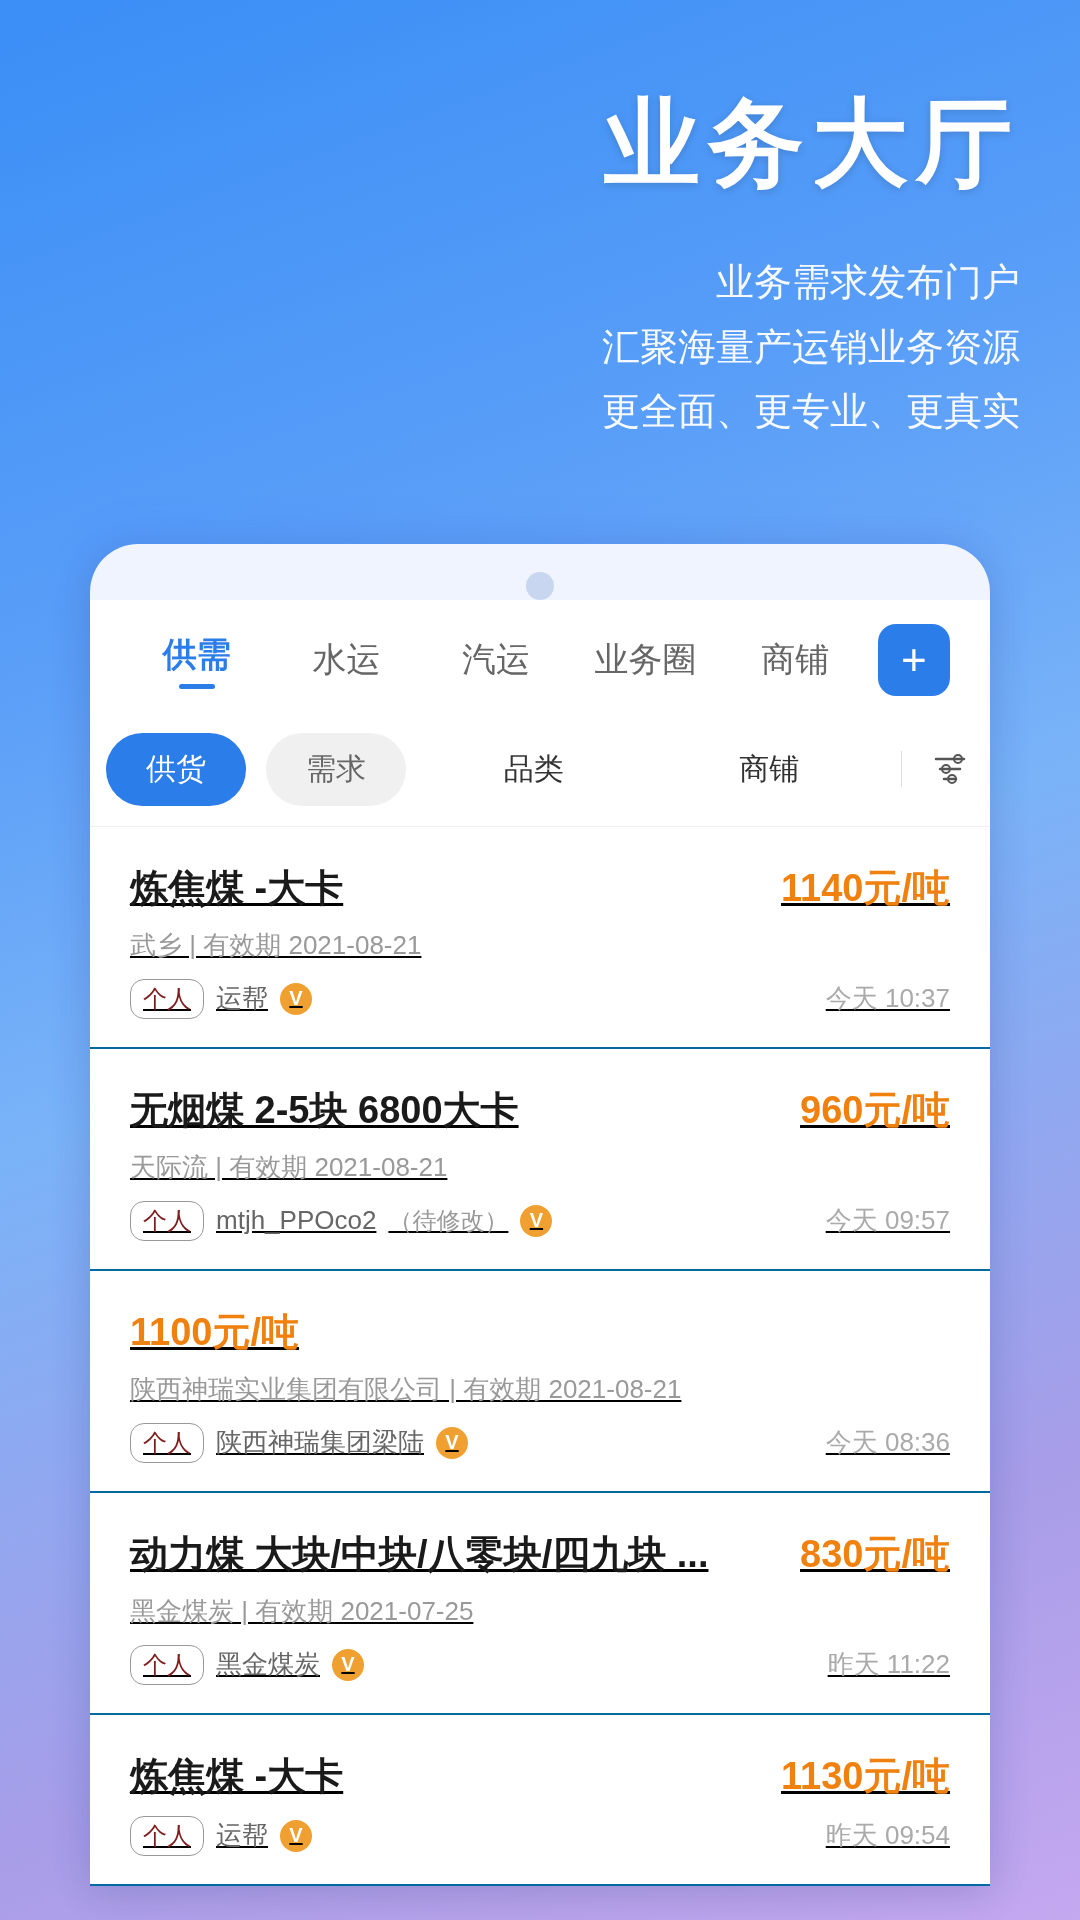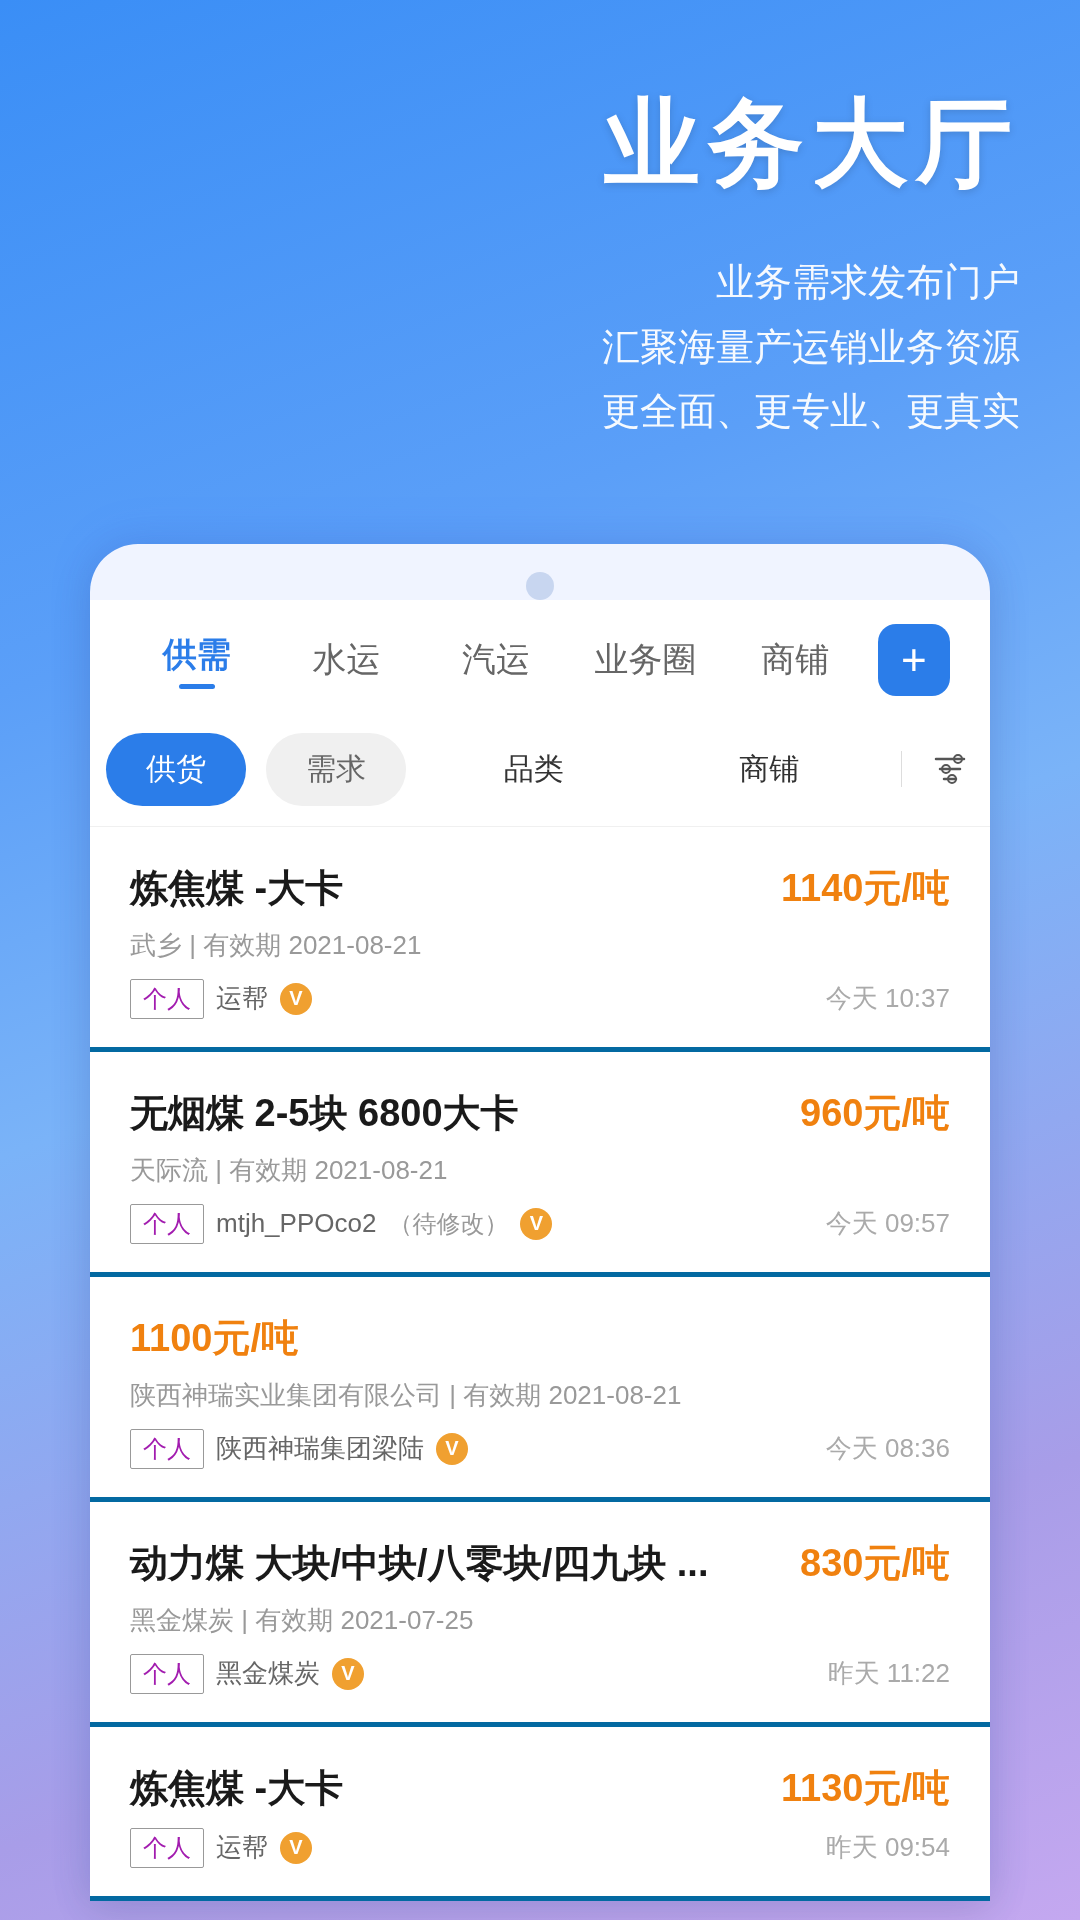--- a/index.html
+++ b/index.html
@@ -143,21 +143,22 @@
       justify-content: center;
       cursor: pointer;
     }
 
     
     .list-container {
       background: white;
     }
     .list-item {
       padding: 36px 40px 28px;
-      border-bottom: 5px solid #0369a1;
+      border-bottom: 2px solid #0369a1;
+      text-decoration: underline;
     }
     .list-item-header {
       display: flex;
       justify-content: space-between;
       align-items: flex-start;
       margin-bottom: 14px;
     }
     .list-item-title {
       font-size: 38px;
       font-weight: 700;
@@ -179,24 +180,24 @@
       justify-content: space-between;
       align-items: center;
     }
     .list-item-tags {
       display: flex;
       align-items: center;
       gap: 12px;
     }
     .tag-personal {
       border: 1px solid #999;
-      border-radius: 2px;
+      border-radius: 14px;
       padding: 3px 12px;
       font-size: 24px;
-      color: #a21caf;
+      color: #7f1d1d;
     }
     .tag-name {
       font-size: 26px;
       color: #666;
     }
     .tag-v {
       width: 32px;
       height: 32px;
       background: #f0a030;
       border-radius: 50%;

